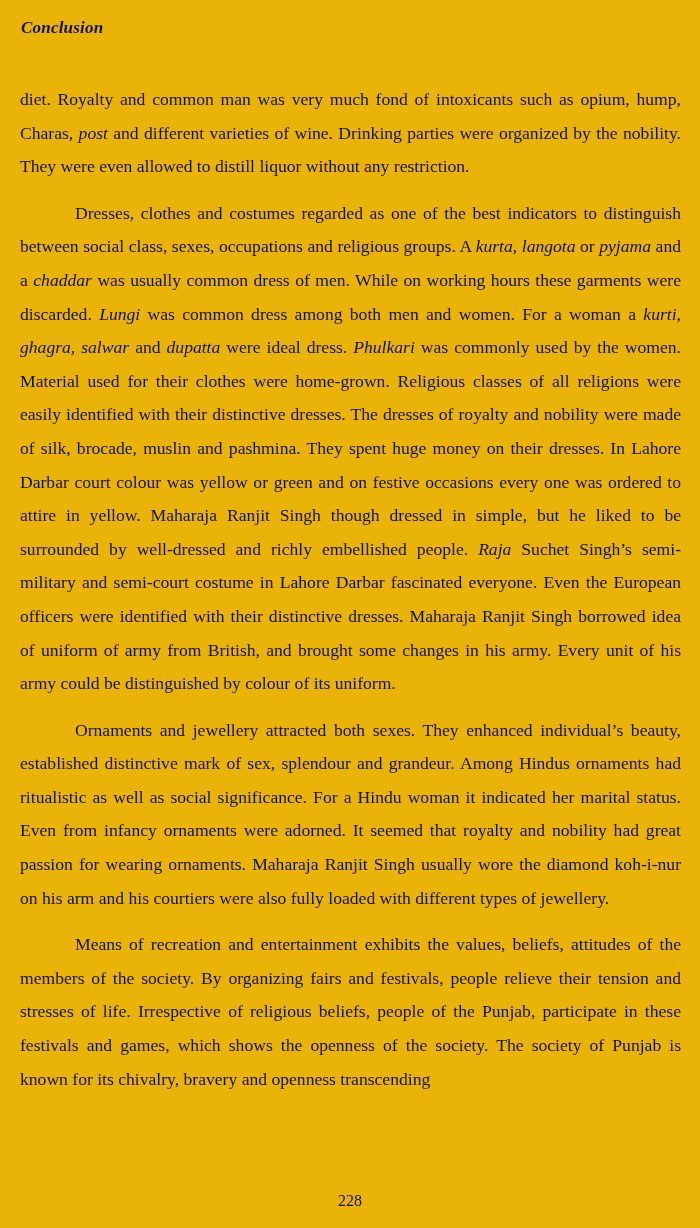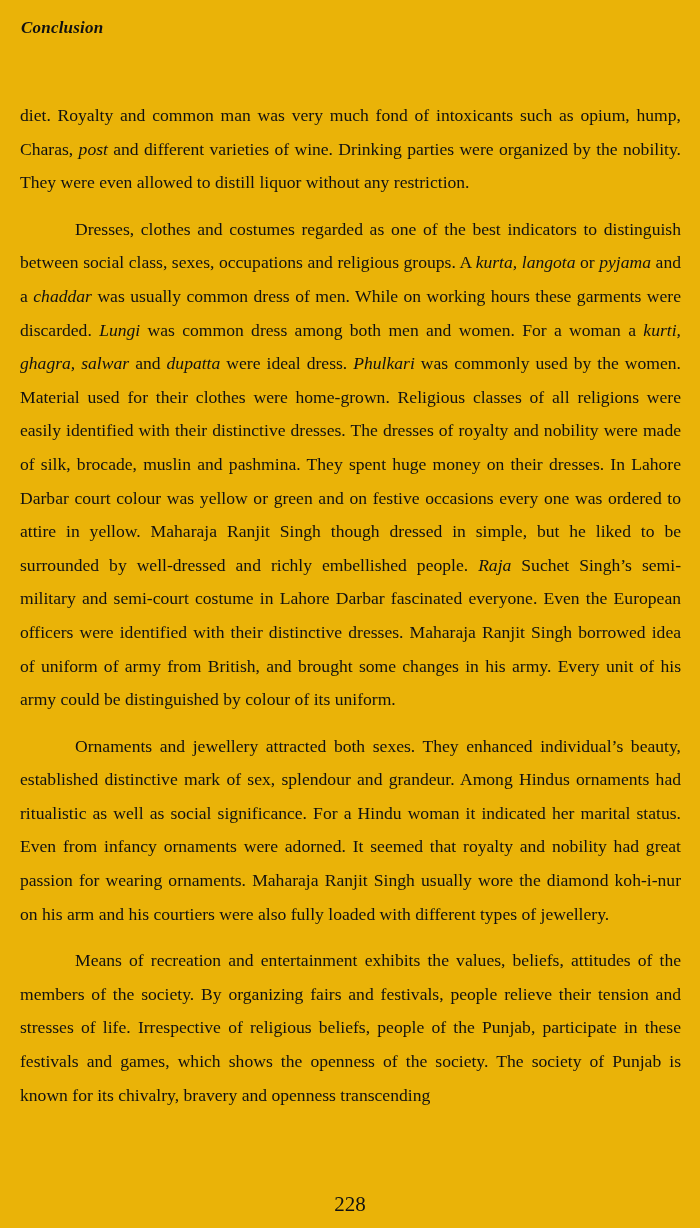--- a/index.html
+++ b/index.html
@@ -28,21 +28,20 @@
     font-weight: bold;
     font-style: italic;
     letter-spacing: 0.2px;
     color: #111;
   }
   .body-col {
     position: absolute;
     left: 20px;
     top: 83px;
     width: 661px;
-    margin-top: 16px;
   }
   .para {
     margin: 0 0 13px 0;
     font-size: 17.6px;
     line-height: 33.6px;
     text-align: justify;
     text-justify: inter-word;
     color: #111;
     -webkit-font-smoothing: antialiased;
   }
@@ -54,21 +53,21 @@
   }
   .para i, .para em {
     font-style: italic;
   }
   .folio {
     position: absolute;
     left: 0;
     right: 0;
     top: 1192px;
     text-align: center;
-    font-size: 21px;
+    font-size: 16px;
     color: #111;
   }
 </style>
 </head>
 <body>
 
 <div class="page">
 
   <div class="running-header">Conclusion</div>
 

